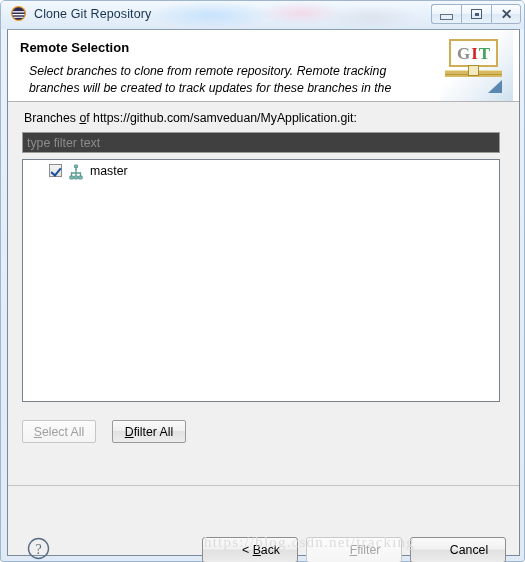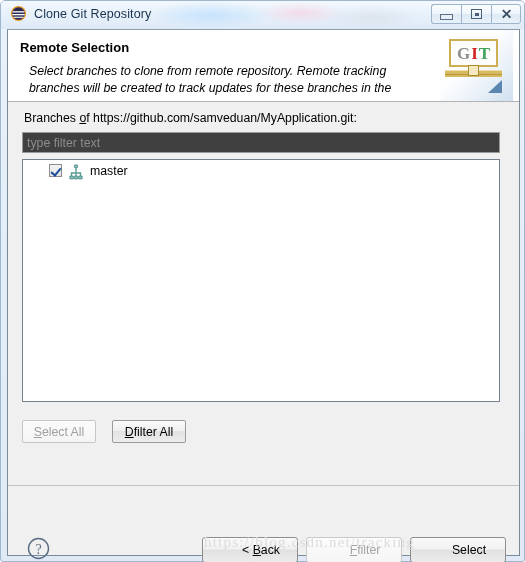--- a/index.html
+++ b/index.html
@@ -452,19 +452,19 @@
           <text x="11.5" y="16.5" text-anchor="middle" font-family="Liberation Serif, serif" font-size="14" fill="#5b6d83">?</text>
         </svg>
       </span>
 
       <div class="footer-buttons">
         <button class="big-btn"><span>&lt; </span><u>B</u><span>ack</span></button>
 
 
         <button class="big-btn disabled"><u>F</u><span>filter</span></button>
 
-        <button class="big-btn"><span>Select</span></button>
+        <button class="big-btn"><span>Cancel</span></button>
       </div>
     </div>
   </div>
 
   <div class="watermark">https://blog.csdn.net/tracking</div>
 </div>
 
 </body></html>

